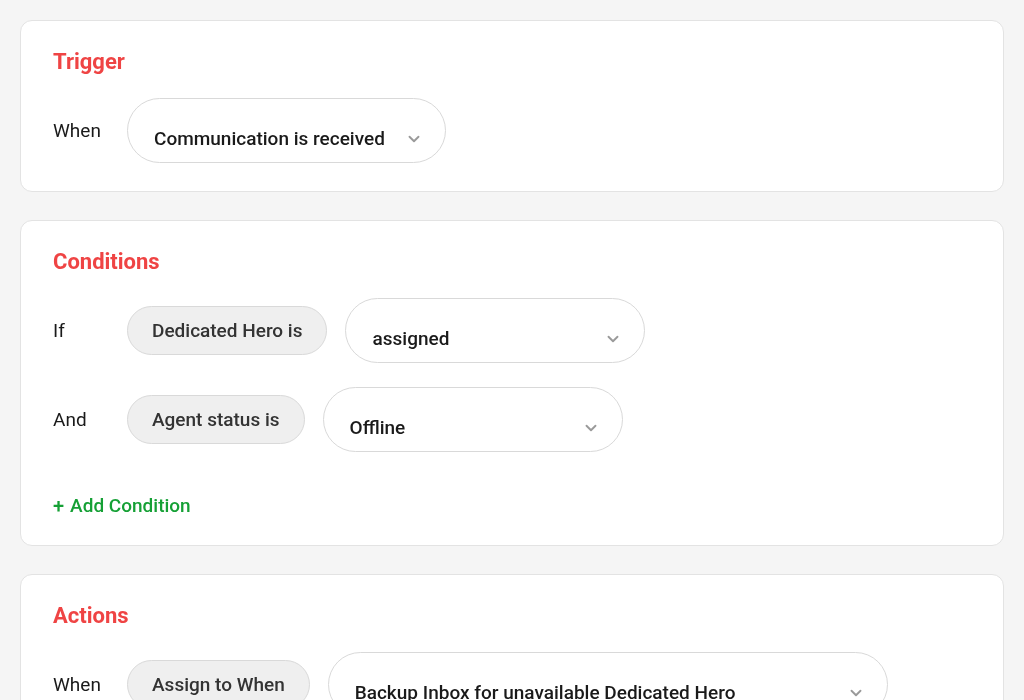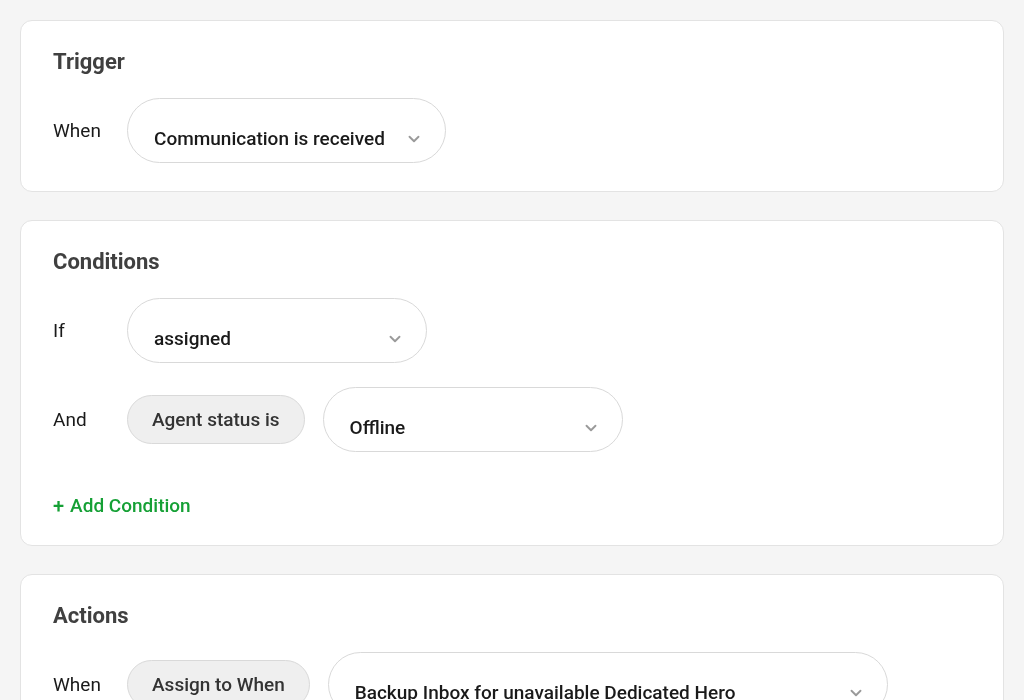--- a/index.html
+++ b/index.html
@@ -19,21 +19,21 @@
       background: #ffffff;
       border: 1px solid #e3e3e3;
       border-radius: 12px;
       padding: 28px 32px;
       margin-bottom: 28px;
     }
     .card-title {
       font-size: 22px;
       font-weight: 700;
       margin-bottom: 24px;
-      color: #404040;
+      color: #ef4444;
     }
     .row {
       display: flex;
       align-items: center;
       gap: 18px;
       margin-bottom: 24px;
     }
     .row:last-of-type {
       margin-bottom: 0;
     }
@@ -103,20 +103,21 @@
         </svg>
     </div>
   </div>
 </section>
 
 <section class="card">
   <h2 class="card-title">Conditions</h2>
 
   <div class="row">
     <div class="label-cell">If</div>
+    <div class="pill-gray">Dedicated Hero is</div>
     <div class="pill-select">
       <span>assigned</span>
       <svg class="chevron" width="18" height="18" viewBox="0 0 24 24" fill="none" stroke="#9a9a9a" stroke-width="2.5" stroke-linecap="round" stroke-linejoin="round">
           <polyline points="6 9 12 15 18 9"></polyline>
         </svg>
     </div>
   </div>
 
   <div class="row">
     <div class="label-cell">And</div>

